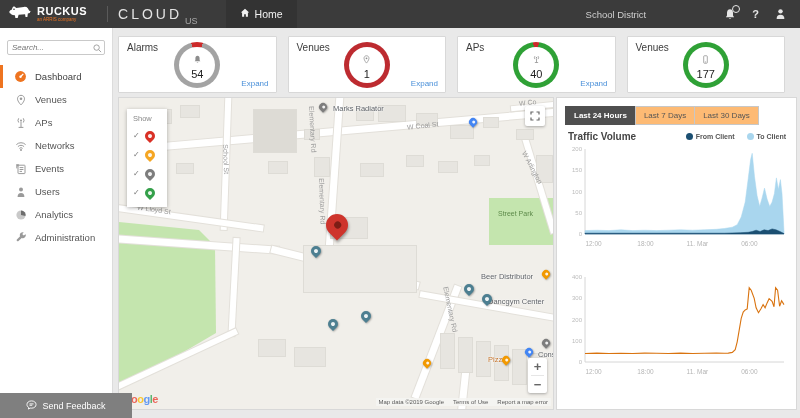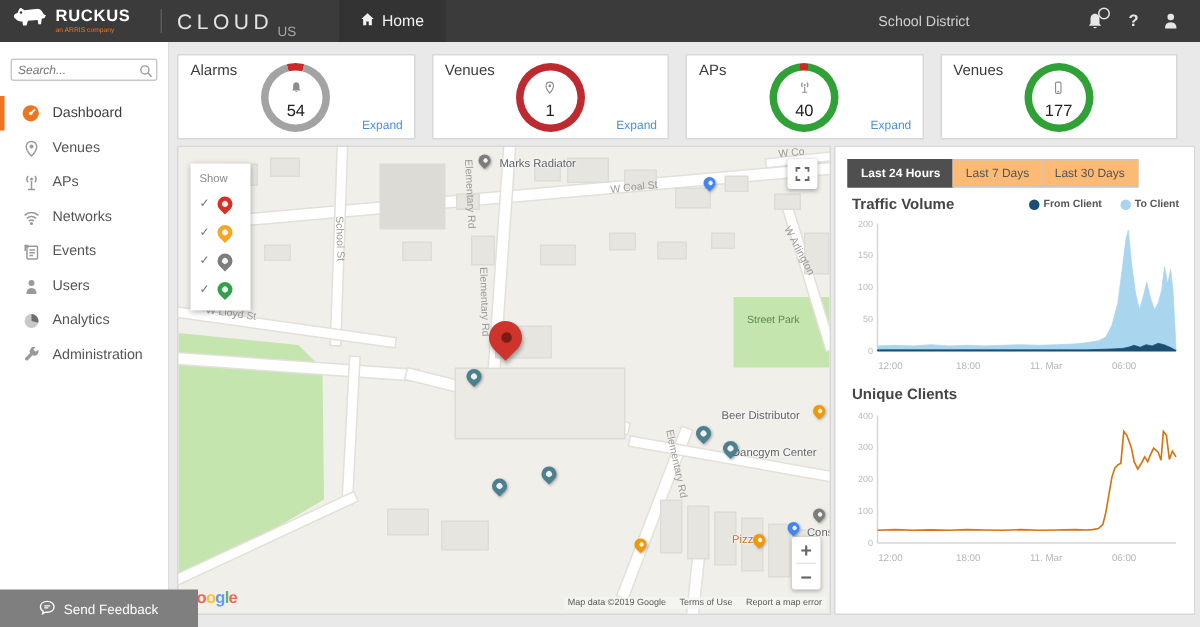--- a/index.html
+++ b/index.html
@@ -475,23 +475,20 @@
       <text class="ytick" x="17" y="28.3">150</text>
       <text class="ytick" x="17" y="7.0">200</text>
       <text class="xtick" x="28.6" y="102">12:00</text>
       <text class="xtick" x="80.5" y="102">18:00</text>
       <text class="xtick" x="132.4" y="102">11. Mar</text>
       <text class="xtick" x="184.4" y="102">06:00</text>
       <path d="M20.0,90 L20.0,86.6 L31.9,86.2 L43.9,86.6 L55.8,85.8 L67.8,86.6 L79.7,86.2 L91.6,86.6 L103.6,86.2 L115.5,85.8 L127.5,86.2 L139.4,85.8 L151.3,85.3 L159.3,84.5 L167.3,83.2 L172.2,80.7 L176.2,73.0 L180.2,58.1 L183.2,34.8 L185.6,15.6 L187.2,9.3 L189.5,32.6 L192.1,51.8 L194.7,62.4 L197.1,53.9 L199.5,44.1 L202.1,55.1 L204.7,62.4 L207.1,58.1 L209.4,49.6 L211.4,33.9 L213.4,45.4 L215.4,35.6 L217.0,49.6 L219.0,87.9 L219.0,90 Z" fill="#a9d6ee" stroke="#a9d6ee" stroke-width="0.5"></path>
       <path d="M20.0,90 L20.0,89.2 L39.9,89.2 L59.8,89.2 L79.7,89.2 L99.6,89.2 L119.5,89.2 L139.4,89.2 L159.3,89.2 L175.2,88.7 L183.2,88.3 L187.2,87.5 L191.1,86.2 L195.1,87.5 L199.1,85.8 L203.1,86.6 L207.1,84.9 L211.0,85.8 L215.0,87.5 L219.0,89.6 L219.0,90 Z" fill="#1b4f72" stroke="#1b4f72" stroke-width="0.5"></path>
     </svg>
 
-  <div class="chart-head" style="top:160px">
-    <span class="chart-title">Unique Clients</span>
-  </div>
   <svg class="chart" style="top:174px" width="224" height="106">
       <line x1="20" y1="5" x2="20" y2="90" stroke="#d6d6d6"></line>
       <line x1="20" y1="90" x2="219" y2="90" stroke="#d6d6d6"></line>
       <text class="ytick" x="17" y="92.0">0</text>
       <text class="ytick" x="17" y="70.8">100</text>
       <text class="ytick" x="17" y="49.5">200</text>
       <text class="ytick" x="17" y="28.3">300</text>
       <text class="ytick" x="17" y="7.0">400</text>
       <text class="xtick" x="28.6" y="102">12:00</text>
       <text class="xtick" x="80.5" y="102">18:00</text>

